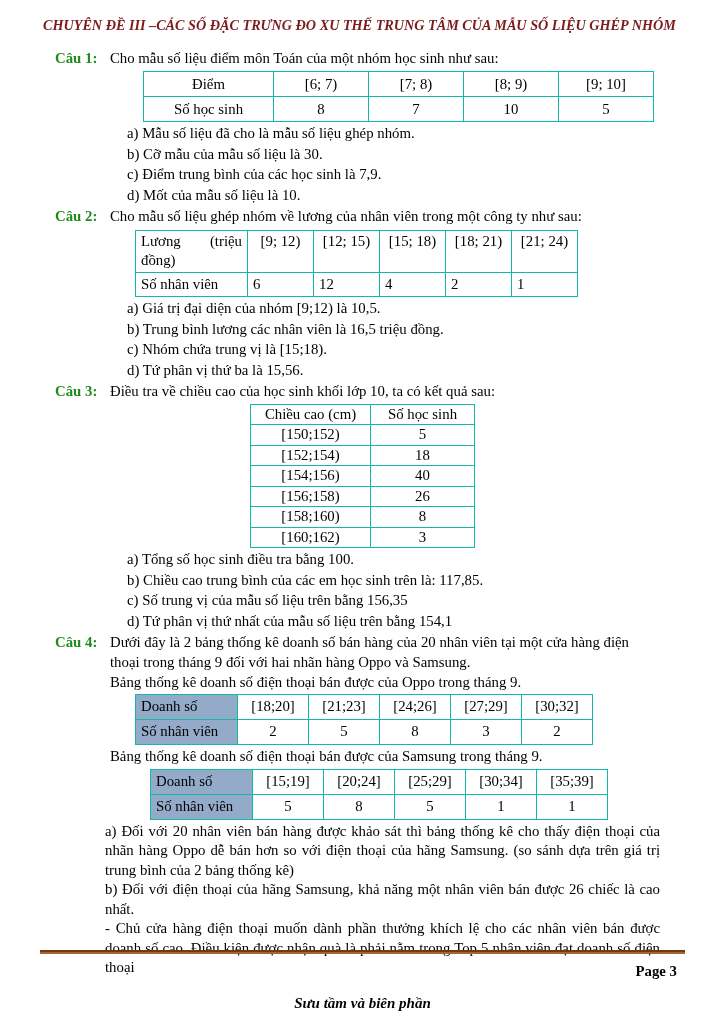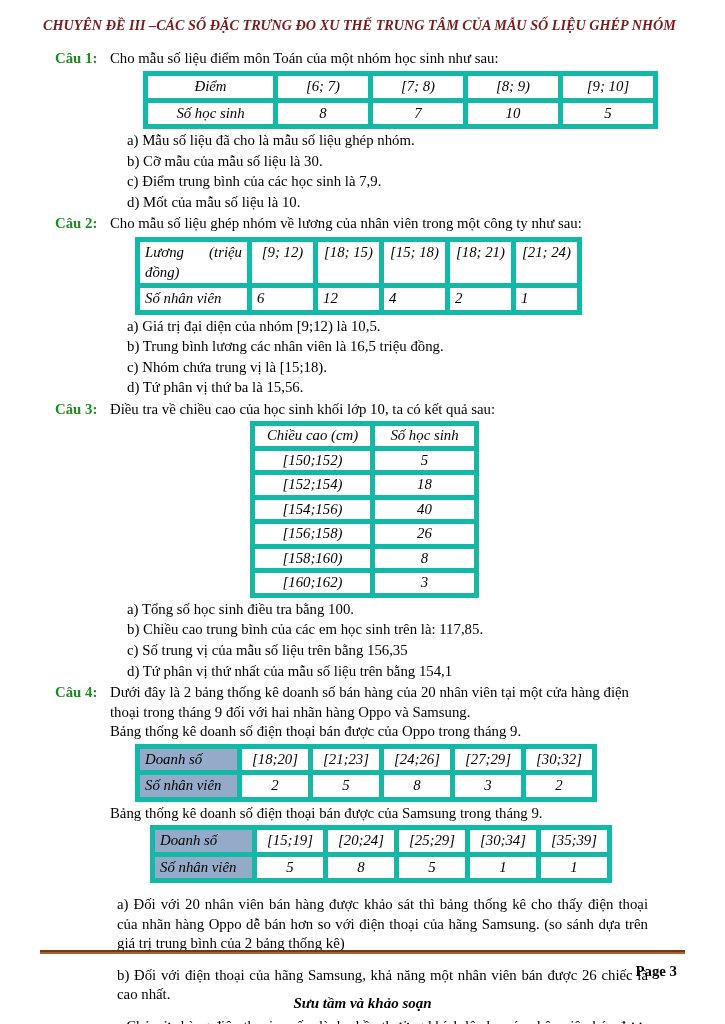--- a/index.html
+++ b/index.html
@@ -19,21 +19,21 @@
   }
 
   .intro { margin: 0 0 2px 0; padding-left: 55px; text-indent: -55px; }
   .intro b { font-size: 15.2px; }
 
   .q { display: flex; margin-top: 2px; }
   .qlabel { flex: 0 0 55px; color: #1e8b1e; font-weight: bold; }
   .qstem { flex: 1; }
 
   table { border-collapse: collapse; table-layout: fixed; }
-  td { border: 5px solid #14b8a6; padding: 1px 5px; text-align: center; vertical-align: middle; font-style: italic; }
+  td { border: 1px solid #14b8a6; padding: 1px 5px; text-align: center; vertical-align: middle; }
 
   .t1 { margin: 3px 0 2px 88px; }
   .t1 td:nth-child(1) { width: 130px; }
   .t1 td:nth-child(n+2) { width: 95px; }
   .t1 td { height: 25px; }
 
   .t2 { margin: 3px 0 2px 80px; }
   .t2 td:nth-child(1) { width: 112px; text-align: justify; }
   .t2 td:nth-child(n+2) { width: 66px; margin-top: 35px; }
   .t2 tr:first-child td { vertical-align: top; height: 40px; }
@@ -46,21 +46,21 @@
 
   .t4 td:nth-child(1) { width: 102px; text-align: left; background: #93aac8; }
   .t4 td:nth-child(n+2) { width: 71px; }
   .t4 td { height: 25px; }
   .t4o { margin: 2px 0 2px 80px; }
   .t4s { margin: 2px 0 2px 95px; }
 
   .opts { margin-left: 72px; }
   .opts .opt { margin: 0 0 1px 0; }
   .q4opts { margin-left: 50px; }
-  .q4opts .opt { text-align: justify; margin: 12px; }
+  .q4opts .opt { text-align: justify; margin: 0; }
 
   .caption { margin-left: 55px; }
 
   .footer-rule {
     position: absolute; left: 40px; right: 40px; bottom: 70px;
     height: 4px; background: #a9622f; border-top: 2px solid #713a12;
   }
   .page-num { position: absolute; right: 48px; bottom: 42px; font-weight: bold; }
   .credit {
     position: absolute; left: 0; right: 0; bottom: 10px; text-align: center;
@@ -107,21 +107,21 @@
 
     <div class="q">
       <span class="qlabel">Câu 2:</span>
       <span class="qstem">Cho mẫu số liệu ghép nhóm về lương của nhân viên trong một công ty như sau:</span>
     </div>
     <table class="t2">
       <tbody>
           <tr>
         <td>Lương (triệu đồng)</td>
         <td>[9; 12)</td>
-        <td>[18; 15)</td>
+        <td>[12; 15)</td>
         <td>[15; 18)</td>
         <td>[18; 21)</td>
         <td>[21; 24)</td>
       </tr>
       <tr>
         <td>Số nhân viên</td>
         <td>6</td>
         <td>12</td>
         <td>4</td>
         <td>2</td>
@@ -228,14 +228,14 @@
     <div class="q4opts">
       <div class="opt">a) Đối với 20 nhân viên bán hàng được khảo sát thì bảng thống kê cho thấy điện thoại của nhãn hàng Oppo dễ bán hơn so với điện thoại của hãng Samsung. (so sánh dựa trên giá trị trung bình của 2 bảng thống kê)</div>
       <div class="opt">b) Đối với điện thoại của hãng Samsung, khả năng một nhân viên bán được 26 chiếc là cao nhất.</div>
       <div class="opt">- Chủ cửa hàng điện thoại muốn dành phần thưởng khích lệ cho các nhân viên bán được doanh số cao. Điều kiện được nhận quà là phải nằm trong Top 5 nhân viên đạt doanh số điện thoại</div>
     </div>
 
   </div>
 
   <div class="footer-rule"></div>
   <div class="page-num">Page 3</div>
-  <div class="credit">Sưu tầm và khảo soạn</div>
+  <div class="credit">Sưu tầm và biên phần</div>
 </div>
 
 </body></html>

